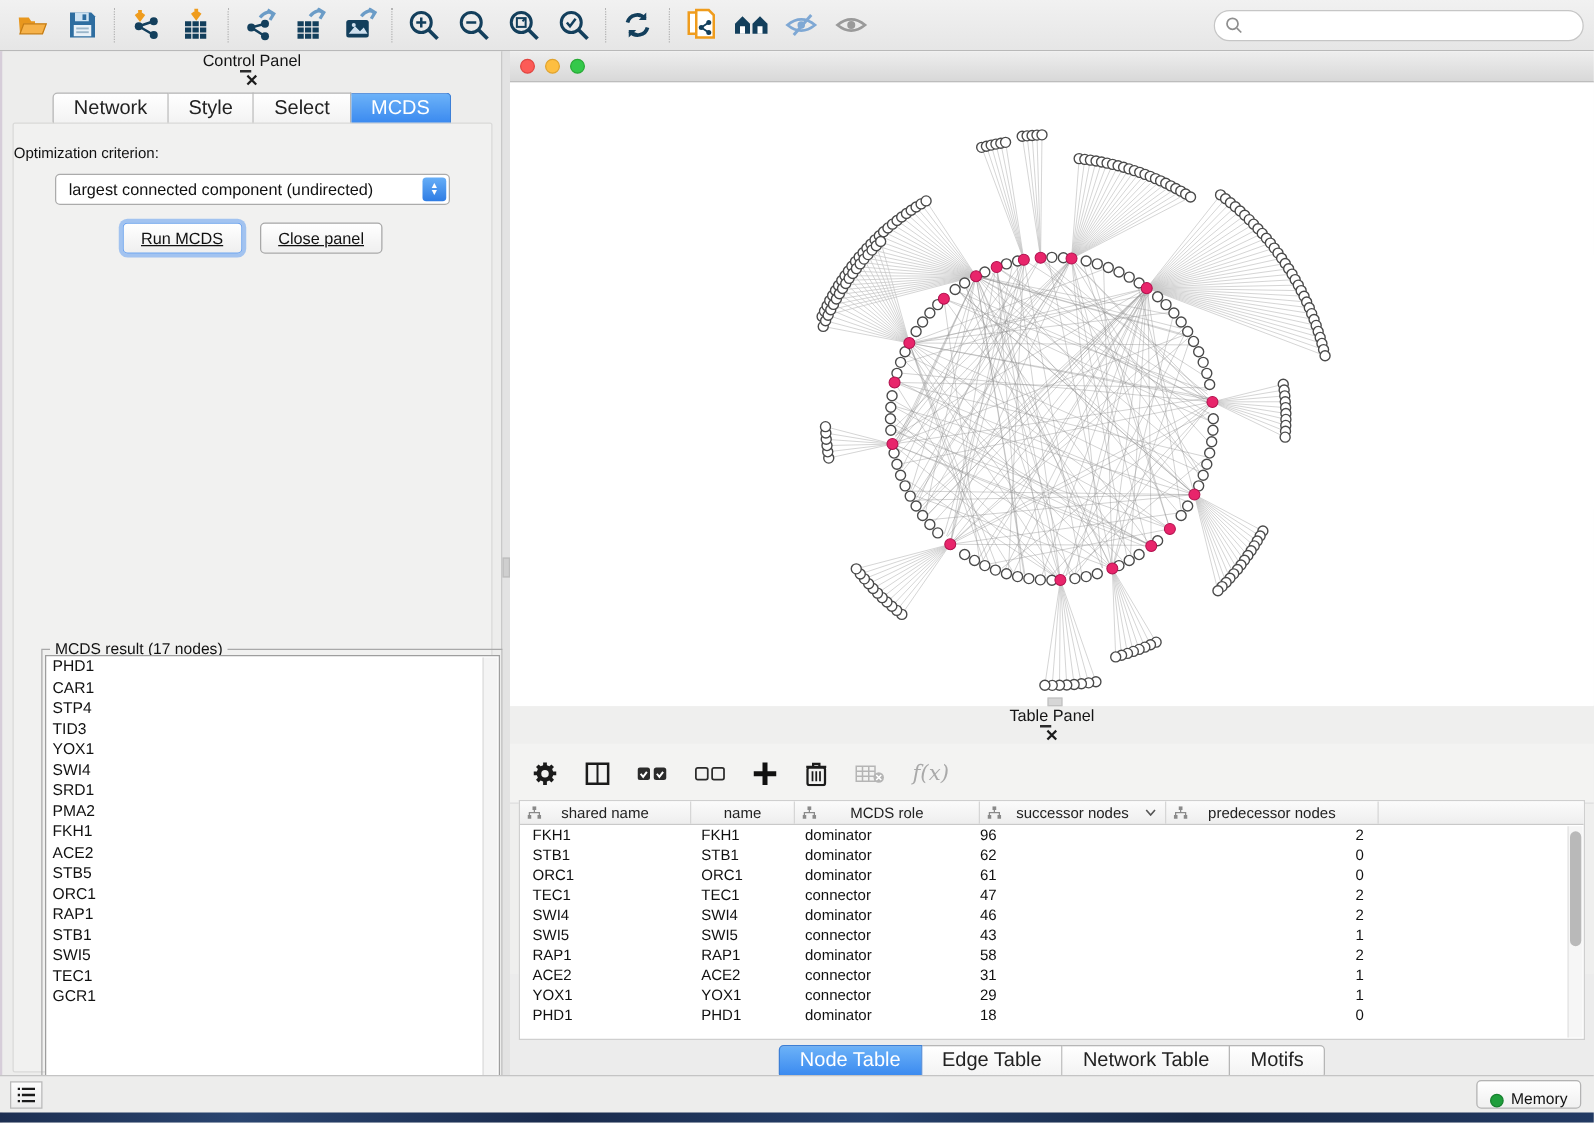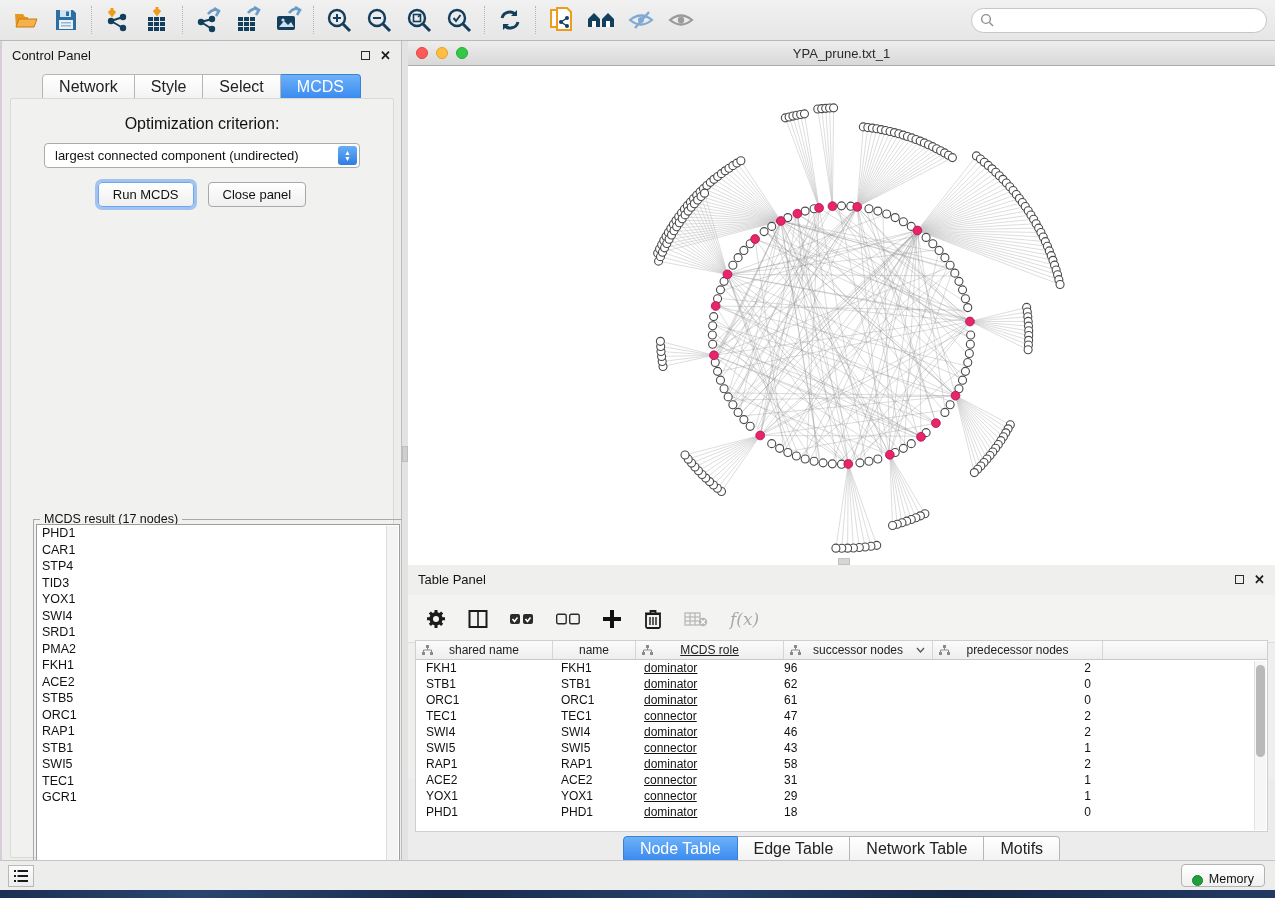--- a/index.html
+++ b/index.html
@@ -14,43 +14,43 @@
   .tsep { width:1px; height:28px; margin:0 5px; border-left:1px dotted #b4b4b4; }
   #search-wrap { position:absolute; right:8px; top:8px; width:296px; height:25px; }
   #search-input { width:100%; height:100%; border:1px solid #c6c6c6; border-radius:13px;
     background:#fff; padding:0 10px 0 28px; font-size:12px; outline:none; }
   #search-icon-glyph { position:absolute; left:9px; top:5px; }
 
   
   #control-panel { position:absolute; left:2px; top:41px; width:400px; height:819px;
     background:#ededec; border-right:1px solid #bdbdbd; }
   .panel-head { height:29px; display:flex; align-items:center; padding:0 10px;
-    font-size:13px; color:#141414; }
+    font-size:13px; color:#141414;flex-direction:column; }
   .panel-head .spacer { flex:1; }
   .float-box { width:9px; height:9px; border:1.5px solid #2c2c2c; margin-right:10px; }
   .close-x { font-size:13px; font-weight:bold; color:#1b1b1b; line-height:1; }
   #cp-tabs { display:flex; justify-content:center; margin-top:4px; }
   .seg-tab { font-size:16px; color:#222; background:linear-gradient(#ffffff,#f2f2f2);
     border:1px solid #b6b6b6; border-left:none; padding:3px 16px 4px; }
   .seg-tab:first-child { border-left:1px solid #b6b6b6; border-radius:4px 0 0 4px; }
   .seg-tab:last-child { border-radius:0 4px 4px 0; }
   .seg-tab.active { background:linear-gradient(#6cb2f8,#3787ef); color:#fff; border-color:#3c7fd6; }
   #cp-content { position:absolute; left:8px; top:57px; width:384px; height:760px;
     background:#f1f1f0; border:1px solid #d9d9d8; border-radius:2px; }
-  #criterion-label { text-align:center; margin-top:16px; font-size:16px; color:#111; }
+  #criterion-label { margin-top:16px; font-size:12px; color:#111; }
   #criterion-select { margin:10px auto 13px; width:316px; height:25px; background:#fff;
     border:1px solid #ababab; border-radius:4px; display:flex; align-items:center;
     position:relative; font-size:13px; padding-left:10px; color:#111; }
   #criterion-stepper { position:absolute; right:2px; top:2px; bottom:2px; width:19px;
     border-radius:3px; background:linear-gradient(#66aef7,#2e7ce4);
     display:flex; flex-direction:column; align-items:center; justify-content:center; }
   #criterion-stepper span { color:#fff; font-size:7px; line-height:6px; }
   #cp-buttons { display:flex; justify-content:center; gap:14px; margin-top:14px; }
   .mac-btn { font-size:13px; color:#111; background:linear-gradient(#ffffff,#efefef);
-    border:1px solid #a8a8a8; border-radius:4px; padding:4px 14px; }
+    border:1px solid #a8a8a8; border-radius:4px; padding:4px 14px;text-decoration:underline; }
   .mac-btn.focused { box-shadow:0 0 0 3px rgba(110,165,240,.6); border-color:#6ea5f0; }
   #mcds-group { position:absolute; left:6px; top:420px; width:370px; height:368px;
     border:1px solid #a9a9a9;margin-left:16px; }
   #mcds-legend { position:absolute; left:6px; top:-8px; background:#f1f1f0;
     padding:0 4px; font-size:12.5px; color:#111; }
   #mcds-list { position:absolute; left:2px; right:2px; top:4px; bottom:2px;
     background:#fff; border:1px solid #9e9e9e; overflow:hidden; }
   .mcds-item { font-size:12.5px; color:#111; padding:1px 0 1px 5px; line-height:14.5px; }
   #mcds-scroll { position:absolute; right:1px; top:1px; bottom:1px; width:12px;
     background:#f4f4f4; border-left:1px solid #dcdcdc; }
@@ -83,21 +83,21 @@
   .tp-ic { display:flex; align-items:center; justify-content:center; }
   #fx-label { font-family:"DejaVu Serif", serif; font-style:italic; font-size:17px; color:#a9a9a9; }
   #table-wrap { position:absolute; left:7px; right:7px; top:75px; height:192px;
     background:#fff; border:1px solid #cfcfcf; overflow:hidden; }
   #table-header { display:flex; height:19px; background:linear-gradient(#fbfbfb,#eeeeee);
     border-bottom:1px solid #c9c9c9; }
   .hcell { position:relative; display:flex; align-items:center; justify-content:center;
     font-size:12px; color:#222; border-right:1px solid #d6d6d6; }
   .hcell .hicon { position:absolute; left:6px; top:4px; }
   .hcell .hsort { position:absolute; right:7px; top:6px; }
-  .c-shared { width:137px; } .c-name { width:83px; } .c-role { width:148px;text-decoration:underline; }
+  .c-shared { width:137px; } .c-name { width:83px; } .c-role { width:148px; }
   .c-succ { width:149px; } .c-pred { width:170px; } .c-fill { flex:1; border-right:none; }
   .trow { display:flex; height:16px; align-items:center; }
   .tcell { font-size:12px; color:#111; overflow:hidden; white-space:nowrap; }
   .trow .c-shared { padding-left:10px; }
   .trow .c-name { padding-left:8px; }
   .trow .c-role { padding-left:8px; }
   .trow .c-succ { text-align:left; padding-right:16px; }
   .trow .c-pred { text-align:right; padding-right:12px; }
   #table-scroll { position:absolute; right:1px; top:20px; bottom:1px; width:12px;
     background:#f6f6f6; border-left:1px solid #e2e2e2; }
@@ -336,21 +336,20 @@
 
 <div id="v-splitter">
   <div id="v-handle"></div>
 </div>
 
 <div id="network-window">
   <div id="net-titlebar">
     <span class="light red"></span>
     <span class="light yellow"></span>
     <span class="light green"></span>
-    <span id="net-title">YPA_prune.txt_1</span>
   </div>
   <div id="net-canvas">
     <svg id="graph-svg" viewBox="0 0 866 496">
         <g stroke="#8f8f8f" stroke-width="0.7" stroke-opacity="0.45">
           <line x1="372.4" y1="154.1" x2="447.6" y2="393.2"></line>
           <line x1="372.4" y1="154.1" x2="552.9" y2="306.6"></line>
           <line x1="372.4" y1="154.1" x2="473.4" y2="387.4"></line>
           <line x1="372.4" y1="154.1" x2="309.2" y2="291.7"></line>
           <line x1="372.4" y1="154.1" x2="411.4" y2="392.1"></line>
           <line x1="372.4" y1="154.1" x2="479.3" y2="385.2"></line>

